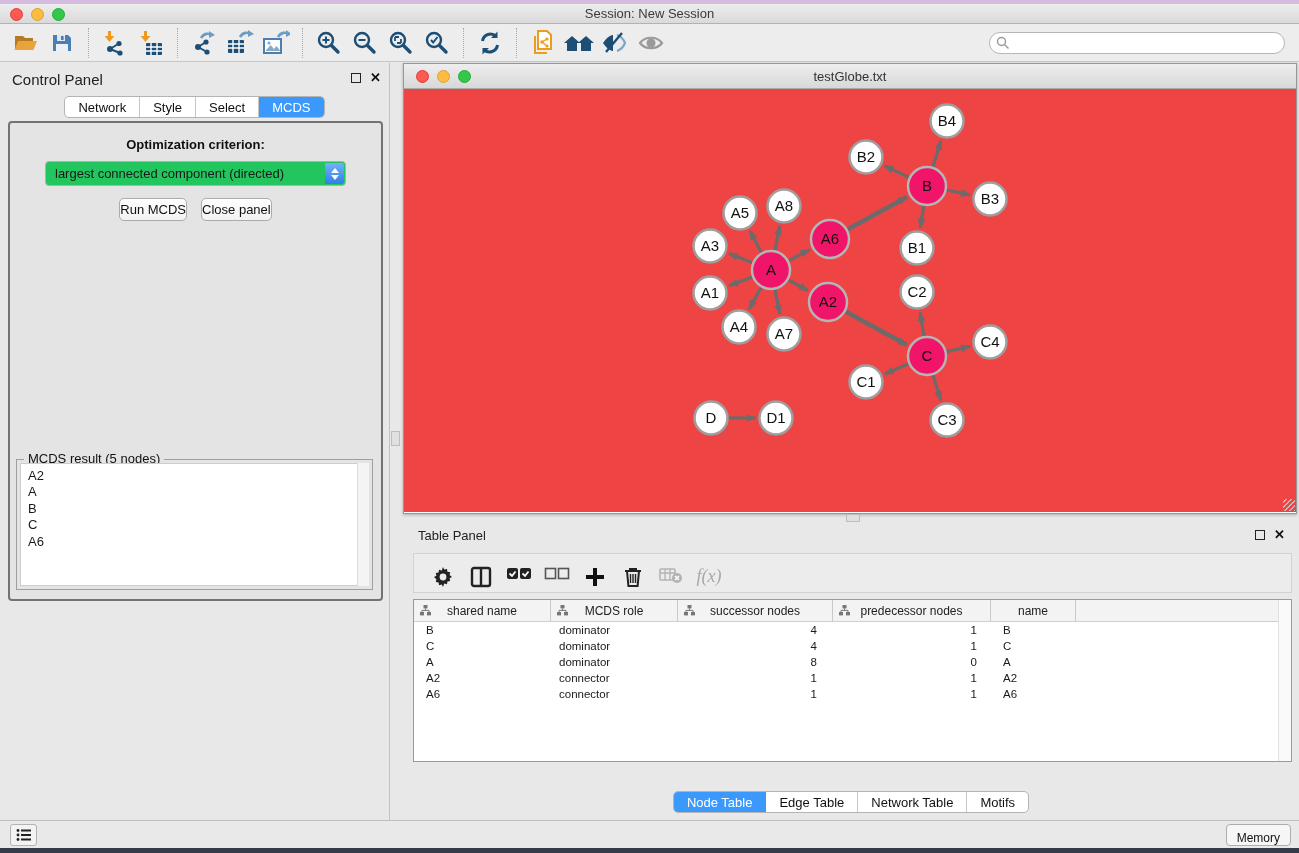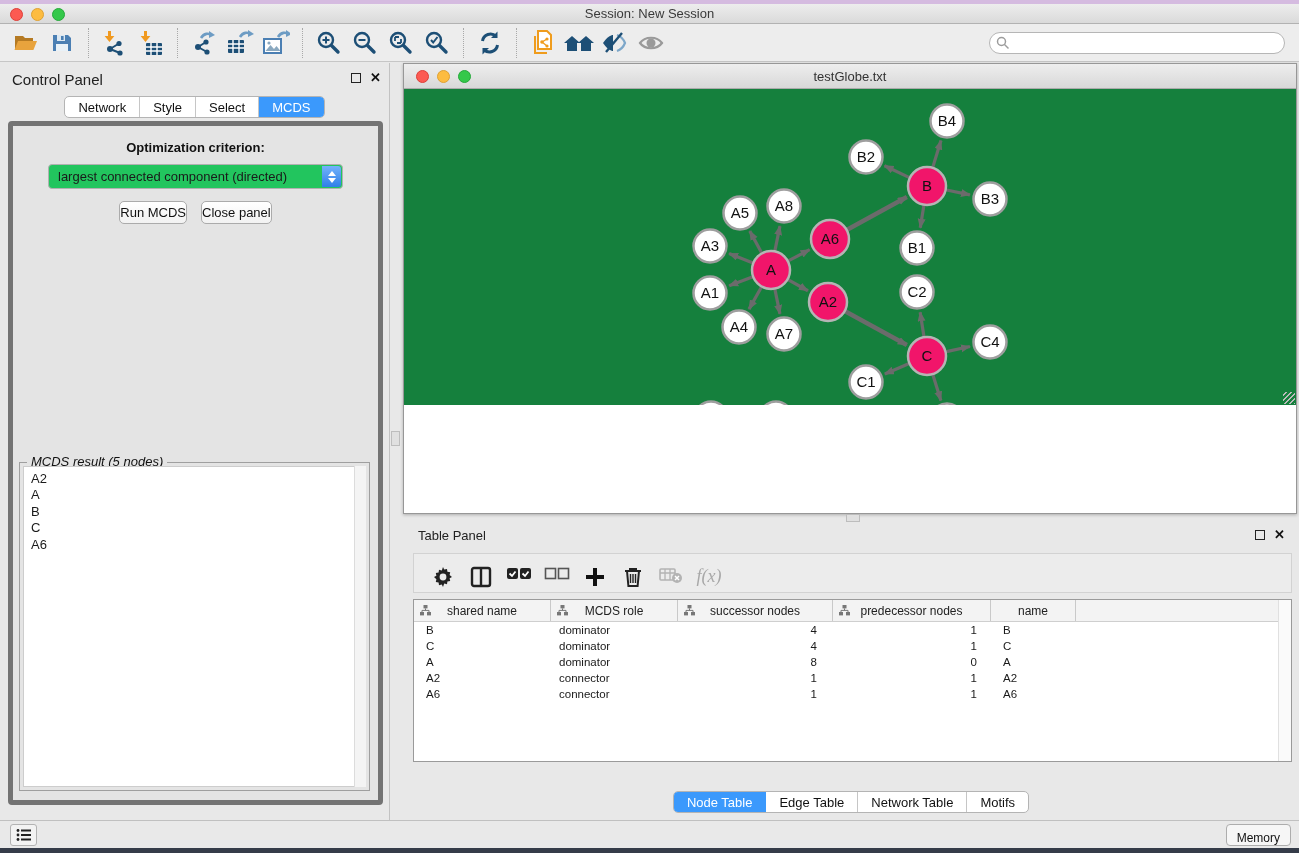--- a/index.html
+++ b/index.html
@@ -42,54 +42,54 @@
   .close-x { font-size:13px; font-weight:bold; color:#111; line-height:13px; }
 
   .seg-control { display:inline-flex; background:#fff; border:1px solid #b4b4b4; border-radius:5px;
                  overflow:hidden; height:22px; }
   .seg { padding:0 13px; font-size:13px; line-height:21px; color:#111; border-right:1px solid #c6c6c6;
          white-space:nowrap; }
   .seg:last-child { border-right:none; }
   .seg.active { background:#3b99fc; color:#fff; border-right-color:#3b99fc; }
   .cp-tabs { position:absolute; left:0; top:33px; width:100%; text-align:center; }
 
-  .cp-body { position:absolute; left:8px; right:6px; top:58px; height:684px; background:#e4e4e4;
-             border:5px solid #737373; border-radius:4px; }
+  .cp-body { position:absolute; left:8px; right:6px; top:58px; height:480px; background:#e4e4e4;
+             border:2px solid #737373; border-radius:4px; }
   .opt-label { margin-top:14px; text-align:center; font-size:13px; font-weight:bold; color:#111; }
   .combo { position:relative; margin:9px 35px 0 35px; height:25px; background:#22c55e;
            border:1px solid #b1b1b1; border-radius:4px; font-size:13px; line-height:23px;
            padding-left:9px; white-space:nowrap; }
   .combo-step { position:absolute; right:1px; top:1px; bottom:1px; width:19px; border-radius:0 3px 3px 0;
                 background:linear-gradient(#73b2fb,#2f7fe8); display:flex; flex-direction:column;
                 align-items:center; justify-content:center; gap:2px; }
   .chev { width:0; height:0; border-left:4px solid transparent; border-right:4px solid transparent; }
   .chev.up { border-bottom:5px solid #fff; }
   .chev.dn { border-top:5px solid #fff; }
   .btn-row { margin-top:12px; display:flex; justify-content:center; gap:14px; }
   .mac-btn { height:23px; background:linear-gradient(#ffffff,#f2f2f2); border:1px solid #ababab;
              border-radius:5px; font-size:13px; padding:0 0; color:#111; }
 
   .groupbox { position:absolute; left:6px; right:8px; top:336px; bottom:9px; border:1px solid #9f9f9f; }
   .groupbox-title { position:absolute; top:-9px; left:7px; background:#e4e4e4; padding:0 4px;
-                    font-size:13px; color:#111;font-style:italic; }
+                    font-size:13px; color:#111; }
   .result-list { position:absolute; inset:3px; background:#fff; border:1px solid #cdcdcd;
                  font-size:13px; padding:4px 0 0 7px; line-height:16.4px; }
   .result-scroll { position:absolute; top:3px; bottom:3px; right:3px; width:12px; background:#f4f4f4;
                    border-left:1px solid #dcdcdc; }
 
   
   .rarea { position:absolute; left:403px; top:0; width:896px; height:757px; }
 
   .netwin { position:absolute; left:0; top:0; width:894px; height:451px; border:1px solid #979797;
             background:#fff; box-shadow:0 1px 3px rgba(0,0,0,.25); }
   .nw-titlebar { position:relative; height:25px; background:linear-gradient(#eeeeee,#d8d8d8);
                  border-bottom:1px solid #ababab; text-align:center; font-size:13px; color:#333;
                  line-height:25px; }
   .nw-titlebar .lights { top:6px; left:12px; }
-  .nw-canvas { position:relative; width:892px; height:316px; background:#15803d; overflow:hidden; }
+  .nw-canvas { position:relative; width:892px; height:423px; background:#ef4444; overflow:hidden; }
   .nw-grip { position:absolute; right:1px; bottom:1px; width:12px; height:12px;
              background:repeating-linear-gradient(135deg,transparent 0 2px,#bbb 2px 3.5px); }
   .v-grip { position:absolute; left:391px; top:368px; width:9px; height:15px; background:#e0e0e0;
             border:1px solid #bdbdbd; }
   .h-grip { position:absolute; left:443px; top:451px; width:14px; height:8px; background:#e0e0e0;
             border:1px solid #bdbdbd; }
 
   
   .tpanel { position:absolute; left:0; top:458px; width:896px; height:299px; }
   .tp-head { position:relative; height:26px; }

